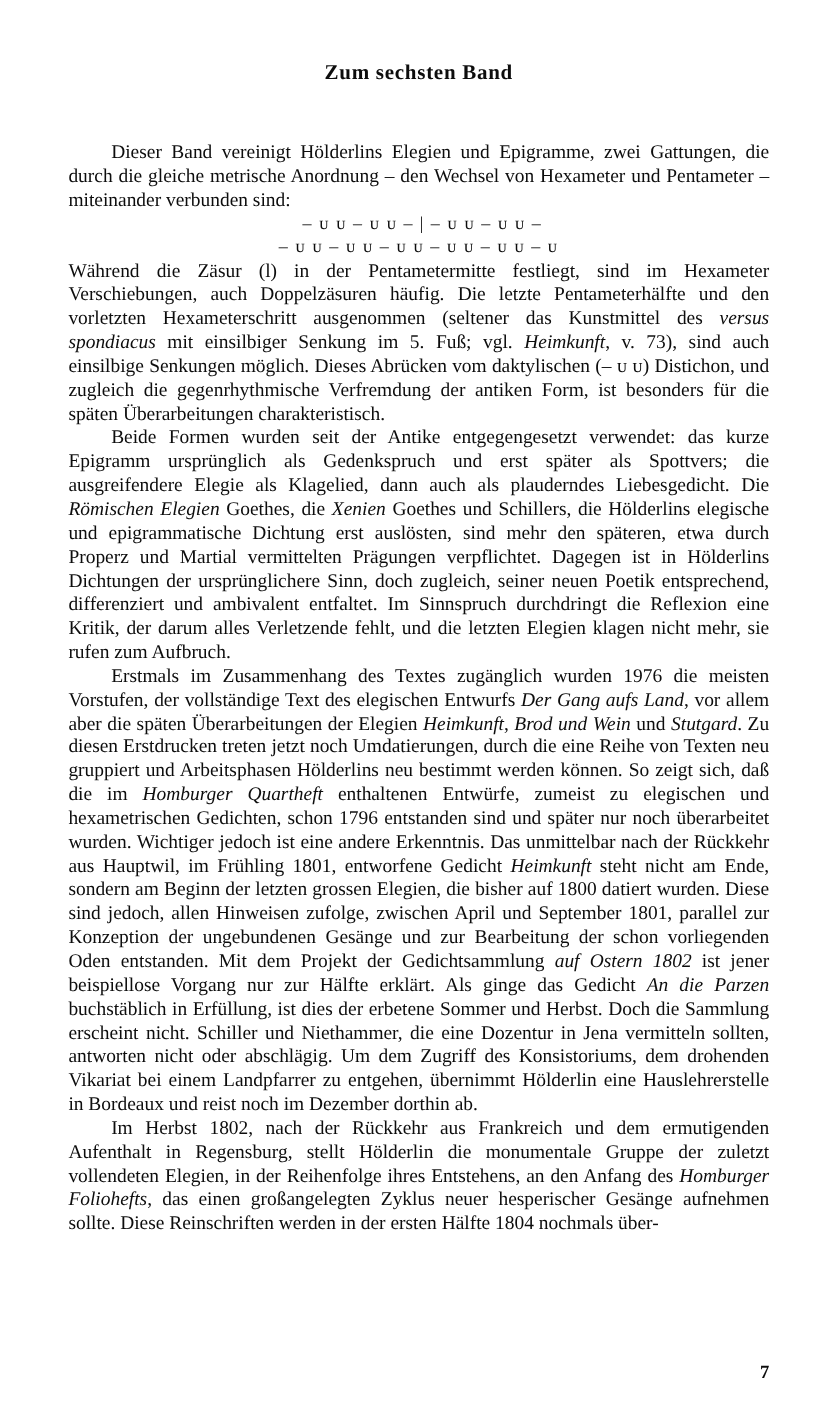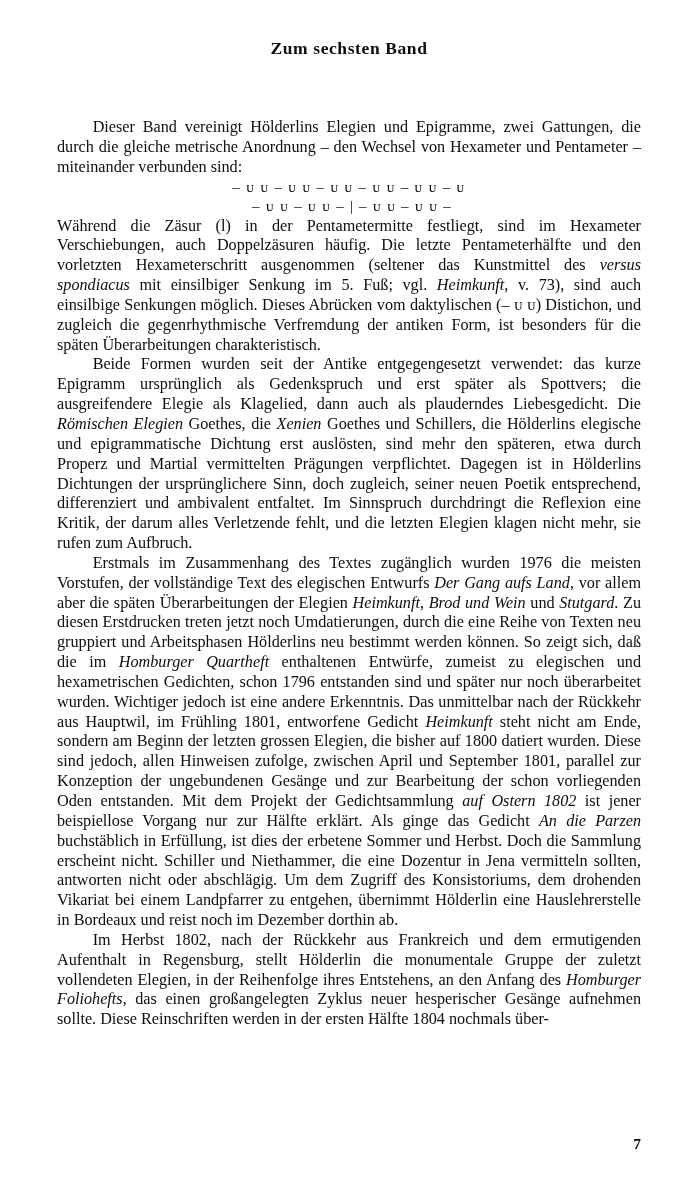--- a/index.html
+++ b/index.html
@@ -19,21 +19,21 @@
     position: absolute;
     left: 0; top: 0;
     width: 698px;
     height: 1180px;
     box-sizing: border-box;
     padding: 0;
   }
   .page-title {
     position: absolute;
     left: 0;
-    top: 26px;
+    top: 38px;
     width: 698px;
     text-align: center;
     font-size: 17.5px;
     font-weight: bold;
     letter-spacing: 0.6px;
     font-family: "Liberation Serif", "DejaVu Serif", serif;
   }
   .body-text {
     position: absolute;
     left: 57px;
@@ -87,22 +87,22 @@
 
 <div class="page">
 
   <h1 class="page-title">Zum sechsten Band</h1>
 
   <div class="body-text">
 
     <p><span>Dieser Band vereinigt Hölderlins Elegien und Epigramme, zwei Gattungen, die durch die gleiche metrische Anordnung – den Wechsel von Hexameter und Pentameter – miteinander verbunden sind:</span></p>
 
     <p class="cont meter-block">
+      <span class="meter-line pent">– ᴜ ᴜ – ᴜ ᴜ – | – ᴜ ᴜ – ᴜ ᴜ –</span>
       <span class="meter-line hex">– ᴜ ᴜ – ᴜ ᴜ – ᴜ ᴜ – ᴜ ᴜ – ᴜ ᴜ – ᴜ</span>
-      <span class="meter-line pent">– ᴜ ᴜ – ᴜ ᴜ – | – ᴜ ᴜ – ᴜ ᴜ –</span>
     </p>
 
     <p class="cont"><span>Während die Zäsur (l) in der Pentametermitte festliegt, sind im Hexameter Verschiebungen, auch Doppelzäsuren häufig. Die letzte Pentameterhälfte und den vorletzten Hexameterschritt ausgenommen (seltener das Kunstmittel des </span><i>versus spondiacus</i><span> mit einsilbiger Senkung im 5. Fuß; vgl. </span><i>Heimkunft</i><span>, v. 73), sind auch einsilbige Senkungen möglich. Dieses Abrücken vom daktylischen (– ᴜ ᴜ) Distichon, und zugleich die gegenrhythmische Verfremdung der antiken Form, ist besonders für die späten Überarbeitungen charakteristisch.</span></p>
 
     <p><span>Beide Formen wurden seit der Antike entgegengesetzt verwendet: das kurze Epigramm ursprünglich als Gedenkspruch und erst später als Spottvers; die ausgreifendere Elegie als Klagelied, dann auch als plauderndes Liebesgedicht. Die </span><i>Römischen Elegien</i><span> Goethes, die </span><i>Xenien</i><span> Goethes und Schillers, die Hölderlins elegische und epigrammatische Dichtung erst auslösten, sind mehr den späteren, etwa durch Properz und Martial vermittelten Prägungen verpflichtet. Dagegen ist in Hölderlins Dichtungen der ursprünglichere Sinn, doch zugleich, seiner neuen Poetik entsprechend, differenziert und ambivalent entfaltet. Im Sinnspruch durchdringt die Reflexion eine Kritik, der darum alles Verletzende fehlt, und die letzten Elegien klagen nicht mehr, sie rufen zum Aufbruch.</span></p>
 
     <p><span>Erstmals im Zusammenhang des Textes zugänglich wurden 1976 die meisten Vorstufen, der vollständige Text des elegischen Entwurfs </span><i>Der Gang aufs Land</i><span>, vor allem aber die späten Überarbeitungen der Elegien </span><i>Heimkunft</i><span>, </span><i>Brod und Wein</i><span> und </span><i>Stutgard</i><span>. Zu diesen Erstdrucken treten jetzt noch Umdatierungen, durch die eine Reihe von Texten neu gruppiert und Arbeitsphasen Hölderlins neu bestimmt werden können. So zeigt sich, daß die im </span><i>Homburger Quartheft</i><span> enthaltenen Entwürfe, zumeist zu elegischen und hexametrischen Gedichten, schon 1796 entstanden sind und später nur noch überarbeitet wurden. Wichtiger jedoch ist eine andere Erkenntnis. Das unmittelbar nach der Rückkehr aus Hauptwil, im Frühling 1801, entworfene Gedicht </span><i>Heimkunft</i><span> steht nicht am Ende, sondern am Beginn der letzten grossen Elegien, die bisher auf 1800 datiert wurden. Diese sind jedoch, allen Hinweisen zufolge, zwischen April und September 1801, parallel zur Konzeption der ungebundenen Gesänge und zur Bearbeitung der schon vorliegenden Oden entstanden. Mit dem Projekt der Gedichtsammlung </span><i>auf Ostern 1802</i><span> ist jener beispiellose Vorgang nur zur Hälfte erklärt. Als ginge das Gedicht </span><i>An die Parzen</i><span> buchstäblich in Erfüllung, ist dies der erbetene Sommer und Herbst. Doch die Sammlung erscheint nicht. Schiller und Niethammer, die eine Dozentur in Jena vermitteln sollten, antworten nicht oder abschlägig. Um dem Zugriff des Konsistoriums, dem drohenden Vikariat bei einem Landpfarrer zu entgehen, übernimmt Hölderlin eine Hauslehrerstelle in Bordeaux und reist noch im Dezember dorthin ab.</span></p>
 
     <p><span>Im Herbst 1802, nach der Rückkehr aus Frankreich und dem ermutigenden Aufenthalt in Regensburg, stellt Hölderlin die monumentale Gruppe der zuletzt vollendeten Elegien, in der Reihenfolge ihres Entstehens, an den Anfang des </span><i>Homburger Foliohefts</i><span>, das einen großangelegten Zyklus neuer hesperischer Gesänge aufnehmen sollte. Diese Reinschriften werden in der ersten Hälfte 1804 nochmals über-</span></p>
 

